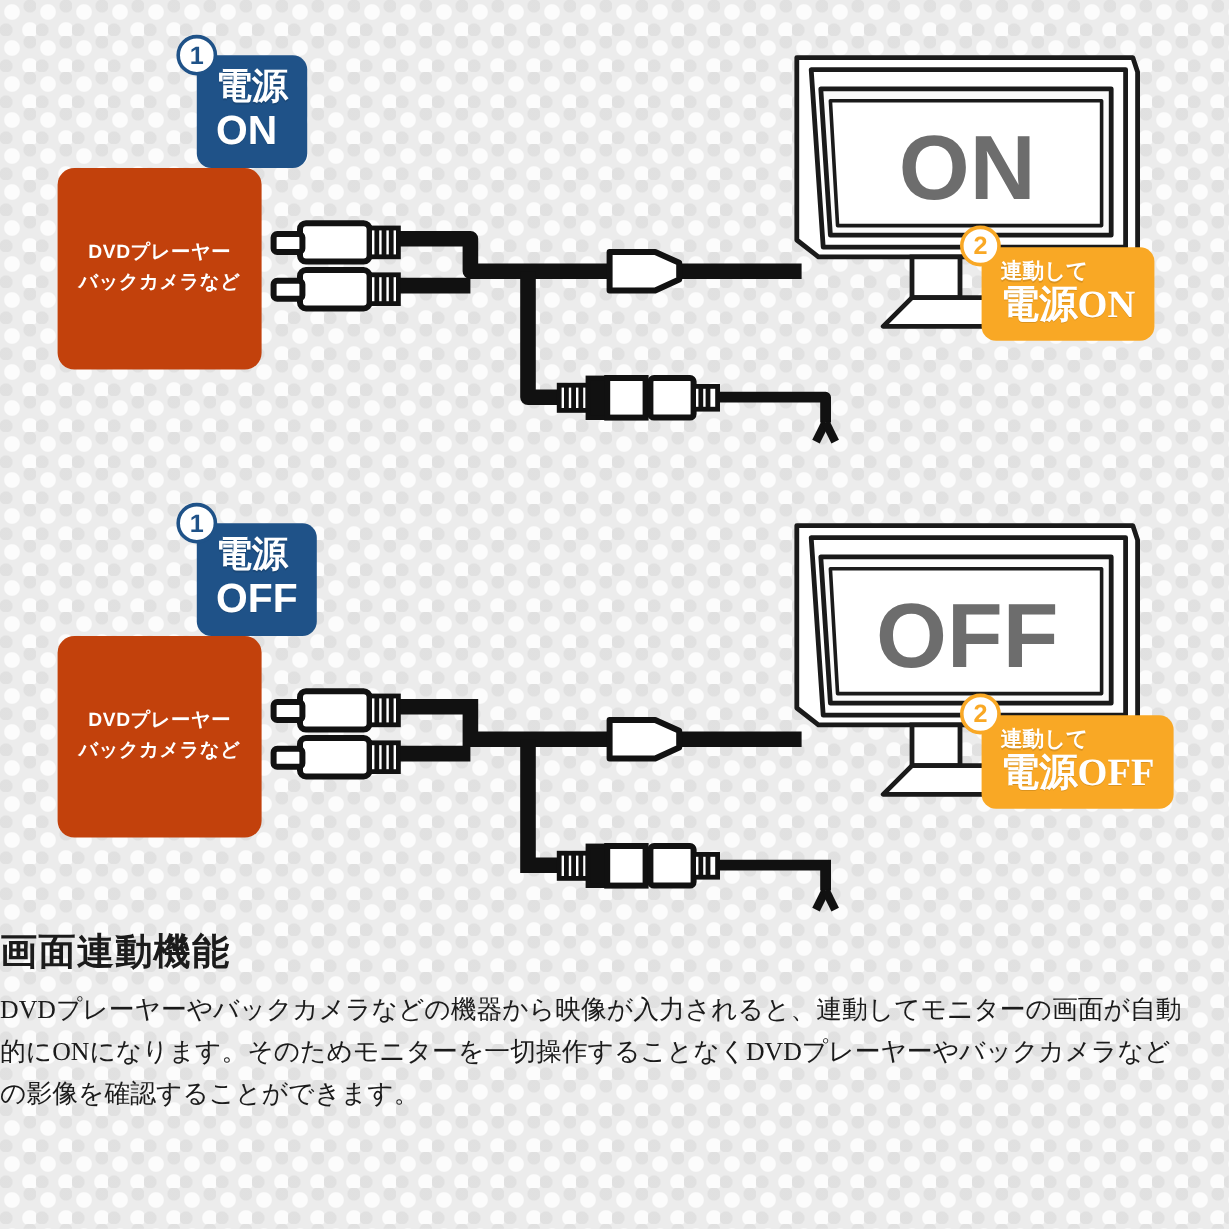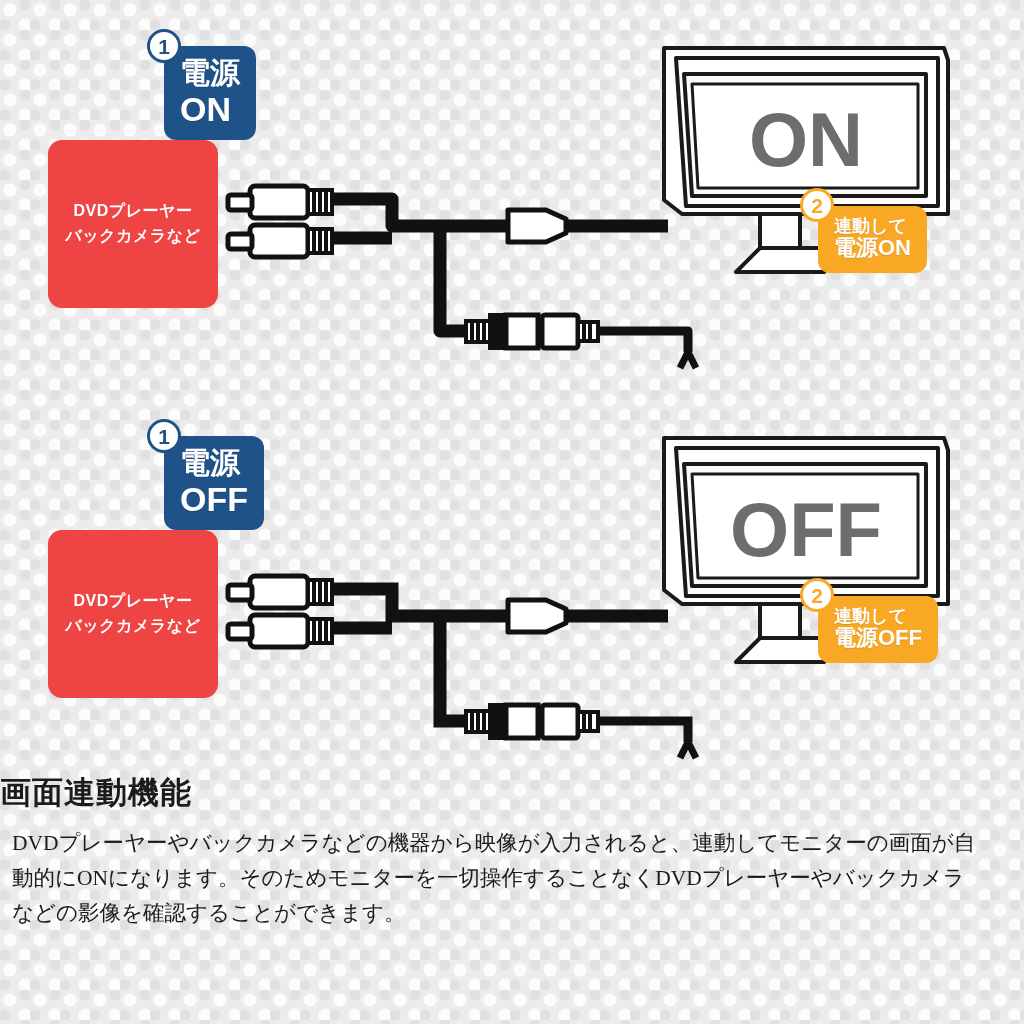--- a/index.html
+++ b/index.html
@@ -25,21 +25,21 @@
   
 
   .panel {
     position: absolute;
     left: 0;
     width: 1024px;
   }
 
   .device-box {
     position: absolute;
-    background: #ef4444;
+    background: #c2410c;
     border-radius: 14px;
     color: #ffffff;
     display: flex;
     flex-direction: column;
     align-items: center;
     justify-content: center;
     text-align: center;
     line-height: 1.55;
     font-size: 16px;
     font-weight: bold;
@@ -59,21 +59,21 @@
     text-align: left;
     white-space: nowrap;
     text-shadow: 0 1px 0 rgba(0,0,0,0.12);
   }
   .badge-blue { background: #1f5288; }
   .badge-orange { background: #f9a825; }
 
   .badge .b-l1 { display: block; font-size: 30px; }
   .badge .b-l2 { display: block; font-size: 34px; }
   .badge-orange .b-l1 { font-size: 18px; }
-  .badge-orange .b-l2 { font-size: 22px; }
+  .badge-orange .b-l2 { font-size: 32px; font-family: Liberation Serif, serif; }
 
   .badge-num {
     position: absolute;
     width: 34px;
     height: 34px;
     border-radius: 50%;
     background: #ffffff;
     display: flex;
     align-items: center;
     justify-content: center;
@@ -105,21 +105,21 @@
     font-size: 31px;
     font-weight: bold;
     letter-spacing: 1px;
     margin-bottom: 10px;
   }
   .para {
     font-size: 21.5px;
     line-height: 1.62;
     text-align: left;
   }
-  .para p { margin: 12px; }
+  .para p { margin: 0; }
 </style>
 </head>
 <body>
 
 <div class="panel" style="top:0; height:400px;">
 
   <div class="device-box" style="left:48px; top:140px; width:170px; height:168px;">
     <span class="dev-line">DVDプレーヤー</span>
     <span class="dev-line">バックカメラなど</span>
   </div>

